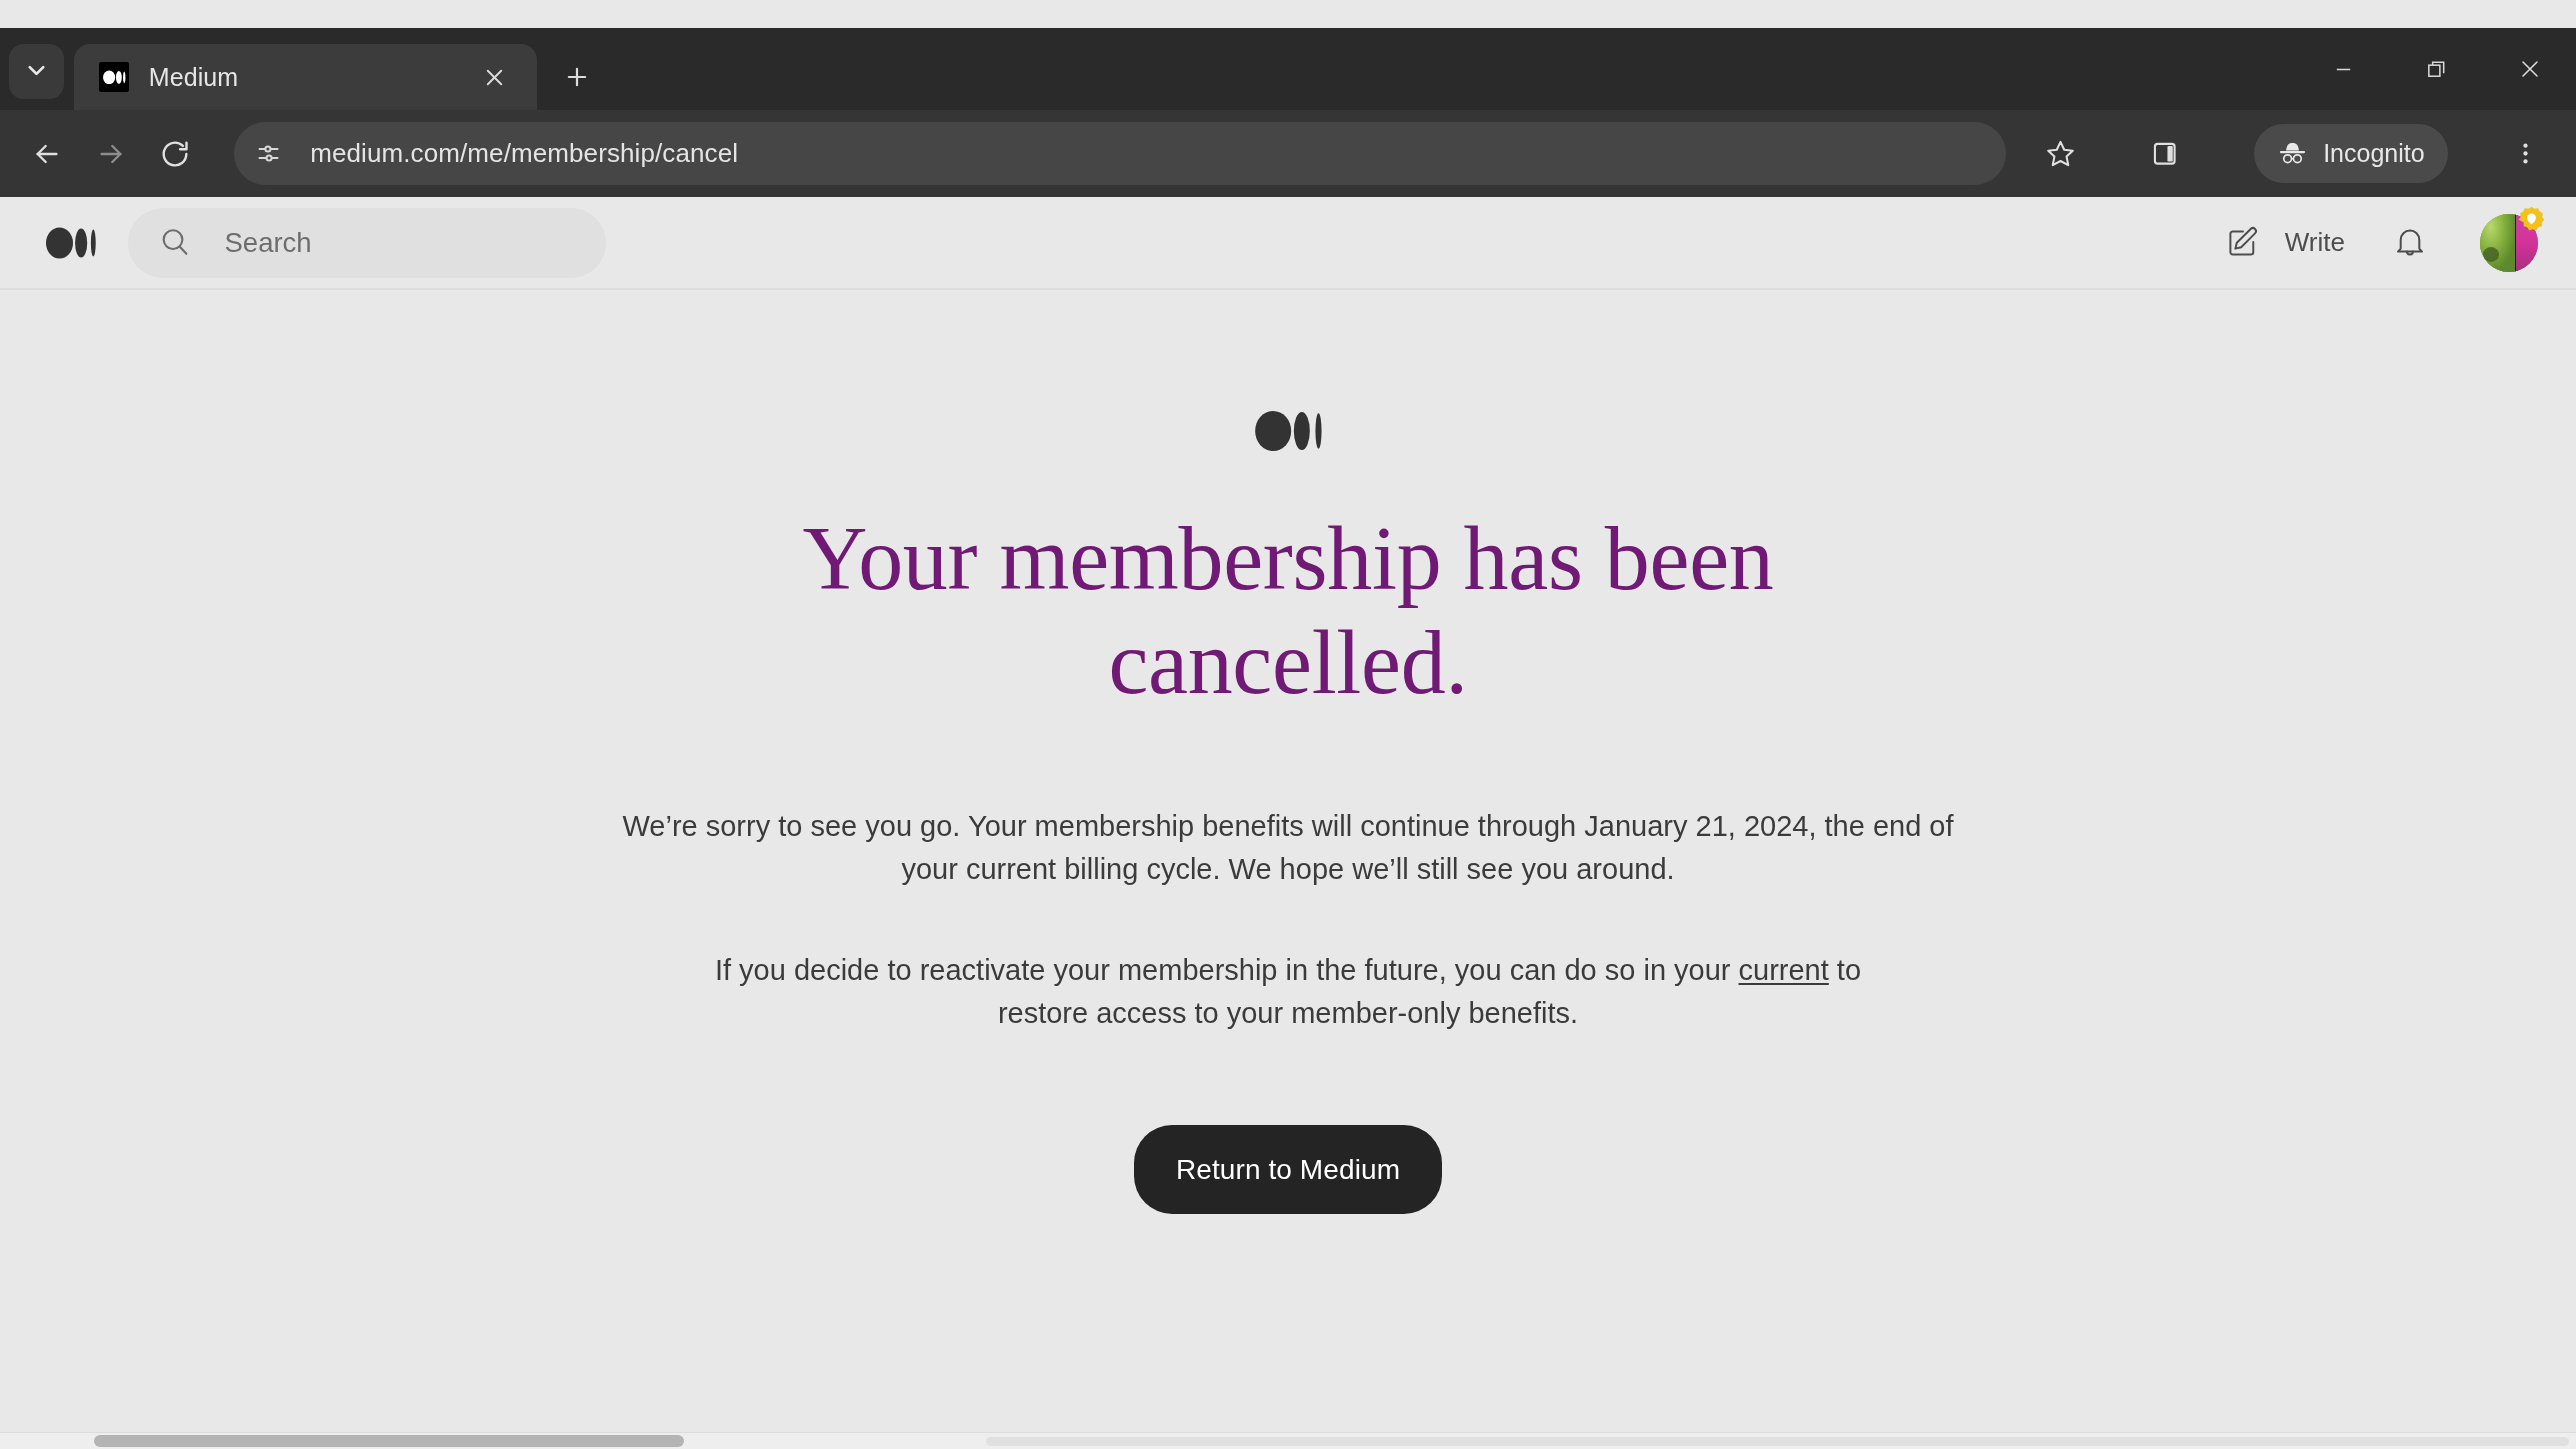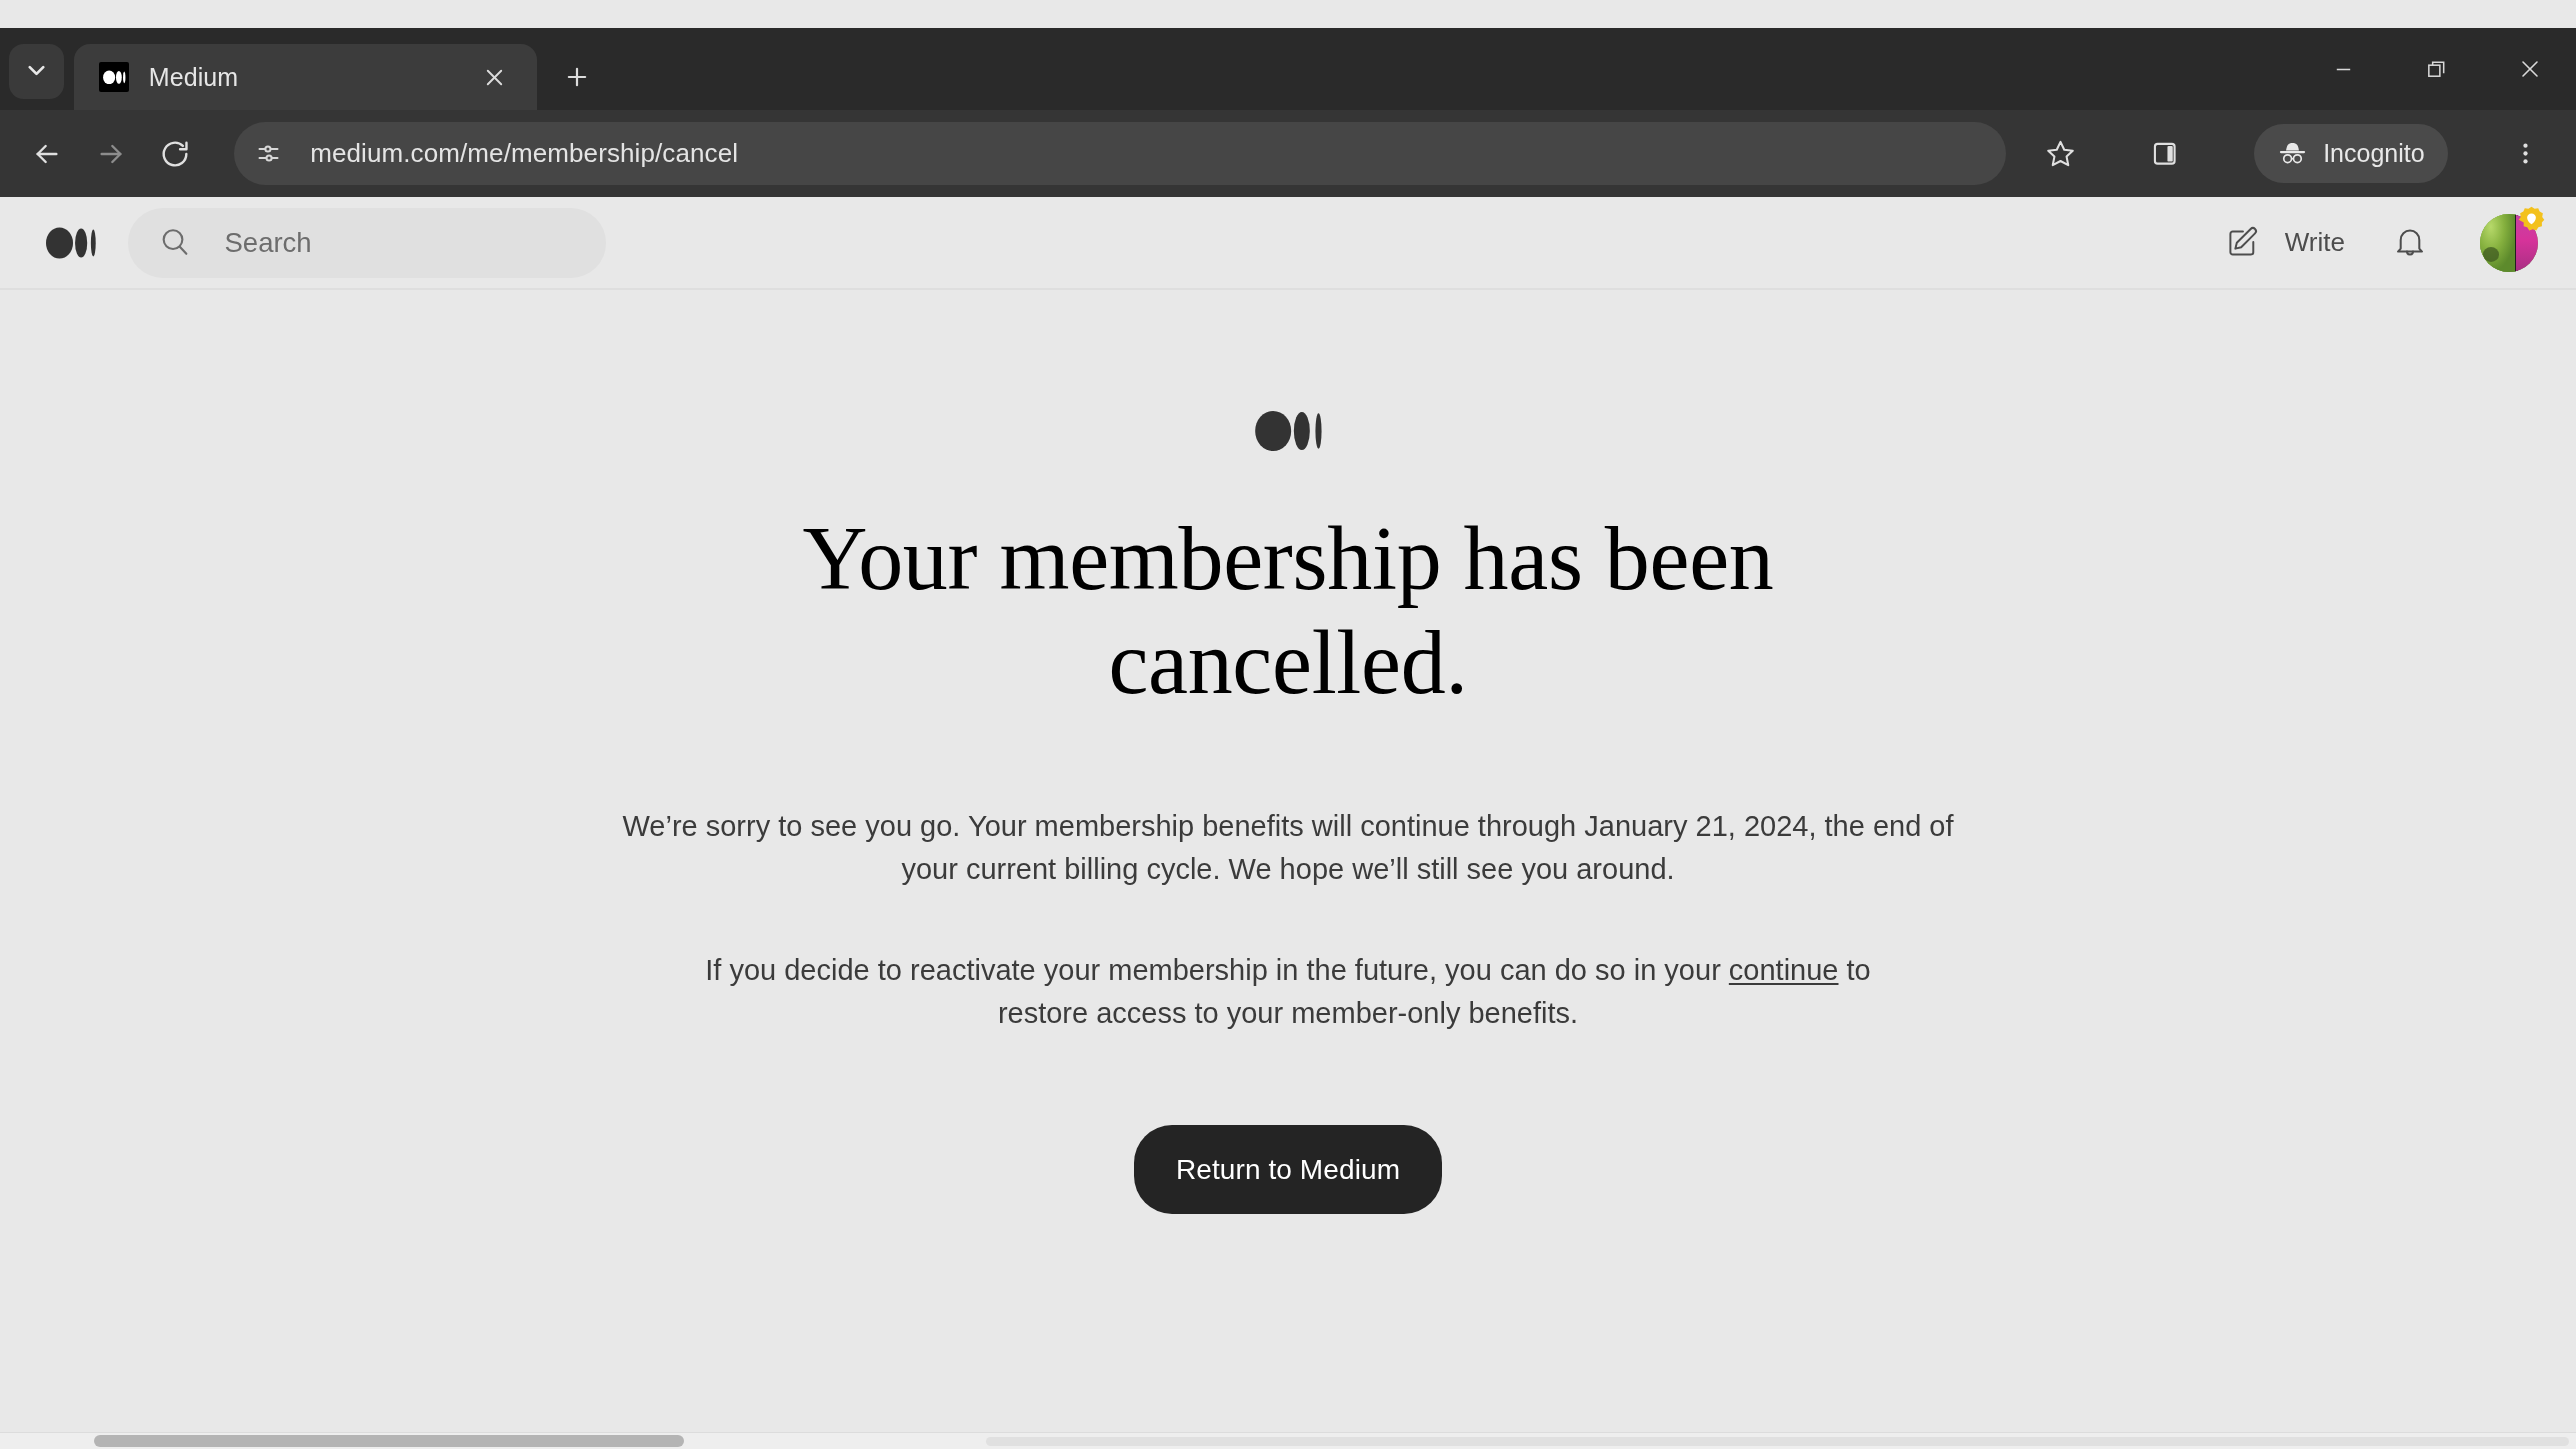--- a/index.html
+++ b/index.html
@@ -345,21 +345,21 @@
     position: relative;
     overflow: hidden;
   }
 
   .page-logo { margin-bottom: 52px; }
 
   .headline {
     font-family: "Liberation Serif", "DejaVu Serif", serif;
     font-size: 90px;
     line-height: 1.16;
-    color: #000000;
+    color: #701a75;
     text-align: center;
     max-width: 1140px;
     font-weight: 400;
     letter-spacing: -0.3px;
     margin-bottom: 89px;
   }
 
   .para {
     font-size: 29px;
     line-height: 1.48;
@@ -625,21 +625,21 @@
           <ellipse cx="70" cy="33" rx="12" ry="28.5" fill="#333333"></ellipse>
           <ellipse cx="95" cy="33" rx="4.6" ry="26.5" fill="#333333"></ellipse>
         </svg>
       </div>
 
       <h1 class="headline">Your membership has been cancelled.</h1>
 
       <p class="para">We’re sorry to see you go. Your membership benefits will continue through January 21, 2024, the end of your current billing cycle. We hope we’ll still see you around.</p>
 
       <p class="para para-2">
-        <span>If you decide to reactivate your membership in the future, you can do so in your </span><a class="link" href="#">continue</a><span> to restore access to your member-only benefits.</span>
+        <span>If you decide to reactivate your membership in the future, you can do so in your </span><a class="link" href="#">current</a><span> to restore access to your member-only benefits.</span>
       </p>
 
       <button class="cta-btn">Return to Medium</button>
 
     </div>
 
     <div class="hscroll">
       <div class="hscroll-thumb"></div>
       <div class="hscroll-seg2"></div>
     </div>

